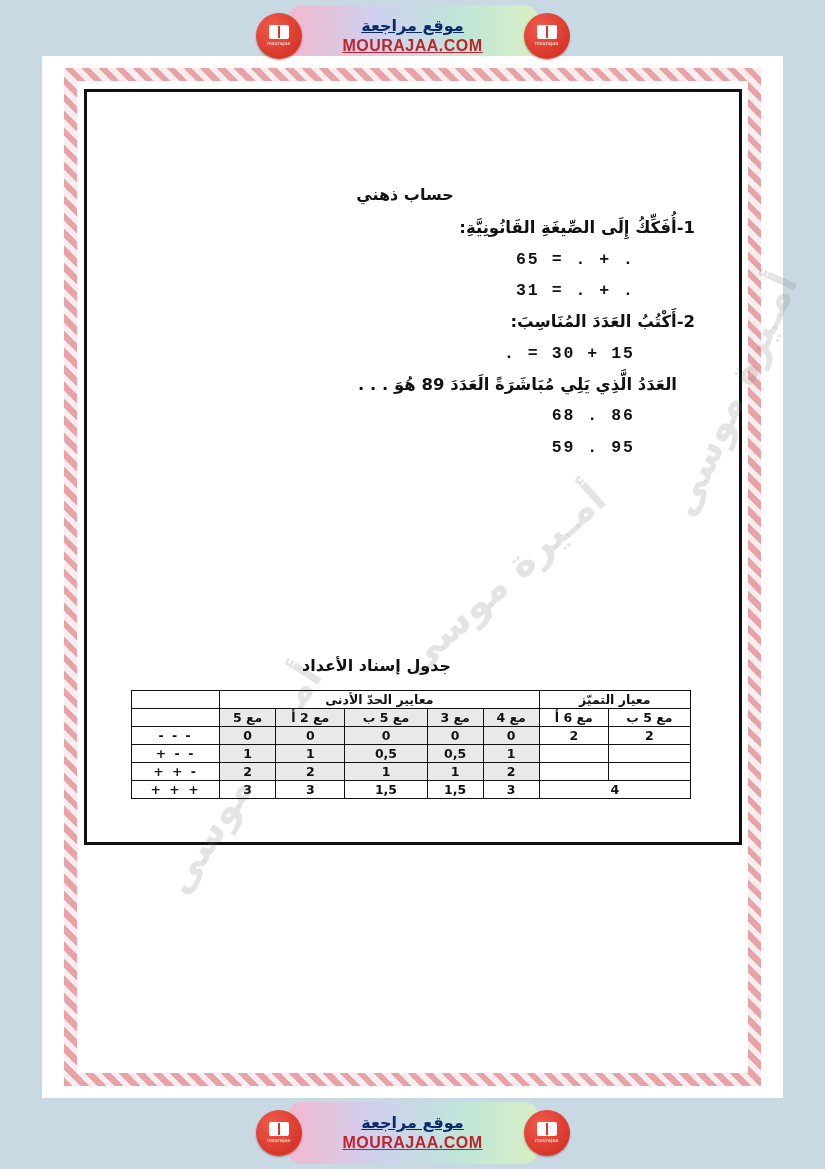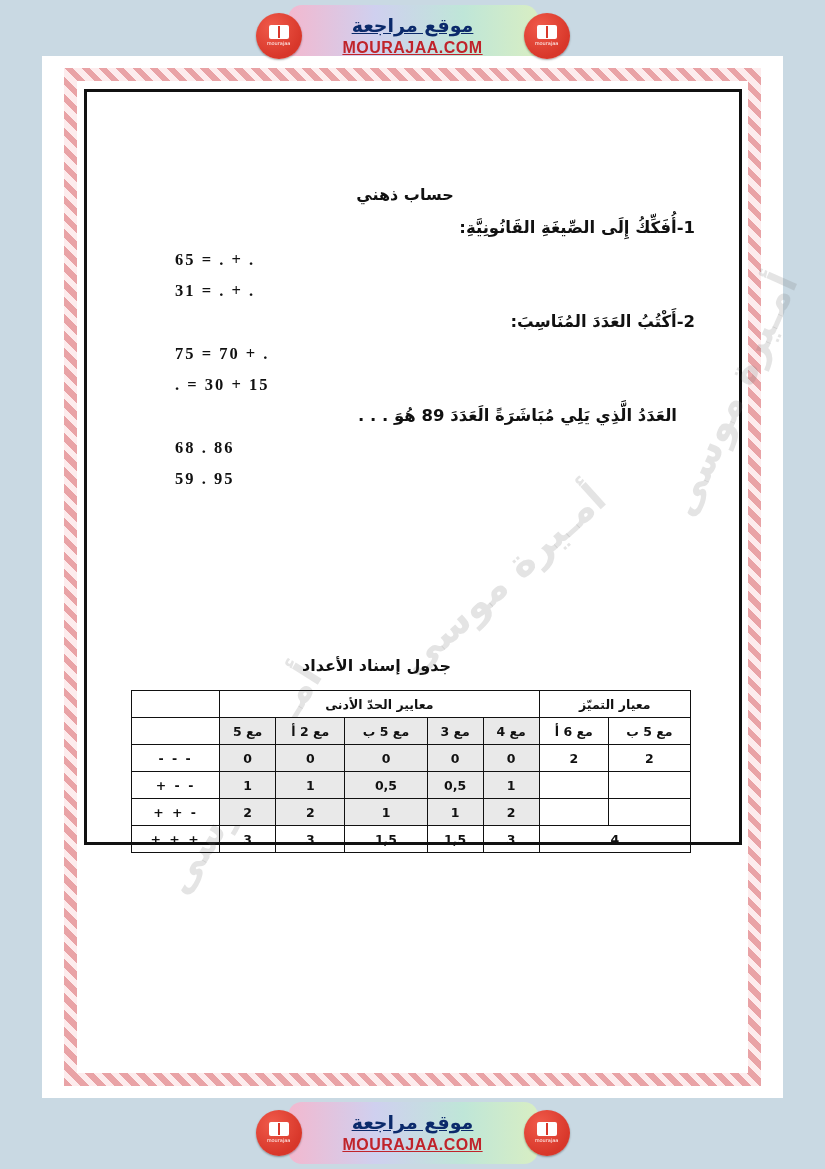--- a/index.html
+++ b/index.html
@@ -30,21 +30,21 @@
     height: 62px;
     border-radius: 14px;
     background: linear-gradient(90deg,#f3b8cf 0%, #cfd0ef 35%, #bfe6d8 70%, #d8eec3 100%);
     display: flex;
     flex-direction: column;
     align-items: center;
     justify-content: center;
     line-height: 1.25;
   }
   .banner-center .l1 {
-    font-size: 19px;
+    font-size: 16px;
     font-weight: bold;
     color: #0b2a6b;
     text-decoration: underline;
   }
   .banner-center .l2 {
     font-size: 16px;
     font-weight: bold;
     color: #c0232a;
     letter-spacing: .5px;
     text-decoration: underline;
@@ -145,24 +145,24 @@
     line-height: 1.9;
   }
   .ex-title {
     text-align: center;
     margin-bottom: 2px;
     font-size: 16px;
     padding-right: 60px;
   }
   .q { white-space: nowrap; }
   .eq {
-    text-align: left;
+    text-align: right;
     padding-right: 60px;
     letter-spacing: 2px;
-    font-family: Liberation Serif, serif;
+    font-family: Liberation Mono, monospace;
   }
   .sub { padding-right: 18px; }
 
   
   .tbl-title {
     position: absolute;
     top: 600px;
     left: 0; right: 0;
     text-align: center;
     font-size: 16px;
@@ -179,21 +179,21 @@
     border-collapse: collapse;
     direction: rtl;
     font-family: "DejaVu Sans", sans-serif;
   }
   table.grid td, table.grid th {
     border: 1px solid #111;
     text-align: center;
     font-size: 12.5px;
     font-weight: bold;
     color: #111;
-    height: 27px;
+    height: 18px;
     padding: 0 3px;
     margin-top: 8px;
   }
   table.grid th { font-size: 12.5px; }
   .shade { background: #e9e9e9; }
   .thickline td { border-top: 2px solid #111; }
   .signs { letter-spacing: 2px; }
 </style>
 </head>
 <body>
@@ -226,21 +226,20 @@
   <div class="content">
 
     <div class="ex-wrap">
       <div class="ex-title">حساب ذهني</div>
 
       <div class="q">1-أُفَكِّكُ إِلَى الصِّيغَةِ القَانُونِيَّةِ:</div>
       <div class="eq">.   +   .   = 65</div>
       <div class="eq">.   +   .   = 31</div>
 
       <div class="q">2-أَكْتُبُ العَدَدَ المُنَاسِبَ:</div>
-      <div class="eq">.     +     70    = 75</div>
       <div class="eq">15    +    30    =   .</div>
 
       <div class="q sub">العَدَدُ الَّذِي يَلِي مُبَاشَرَةً الَعَدَدَ 89  هُوَ . . .</div>
 
       <div class="eq">86  .  68</div>
       <div class="eq">95  .  59</div>
     </div>
 
     <div class="tbl-title">جدول إسناد الأعداد</div>
 

